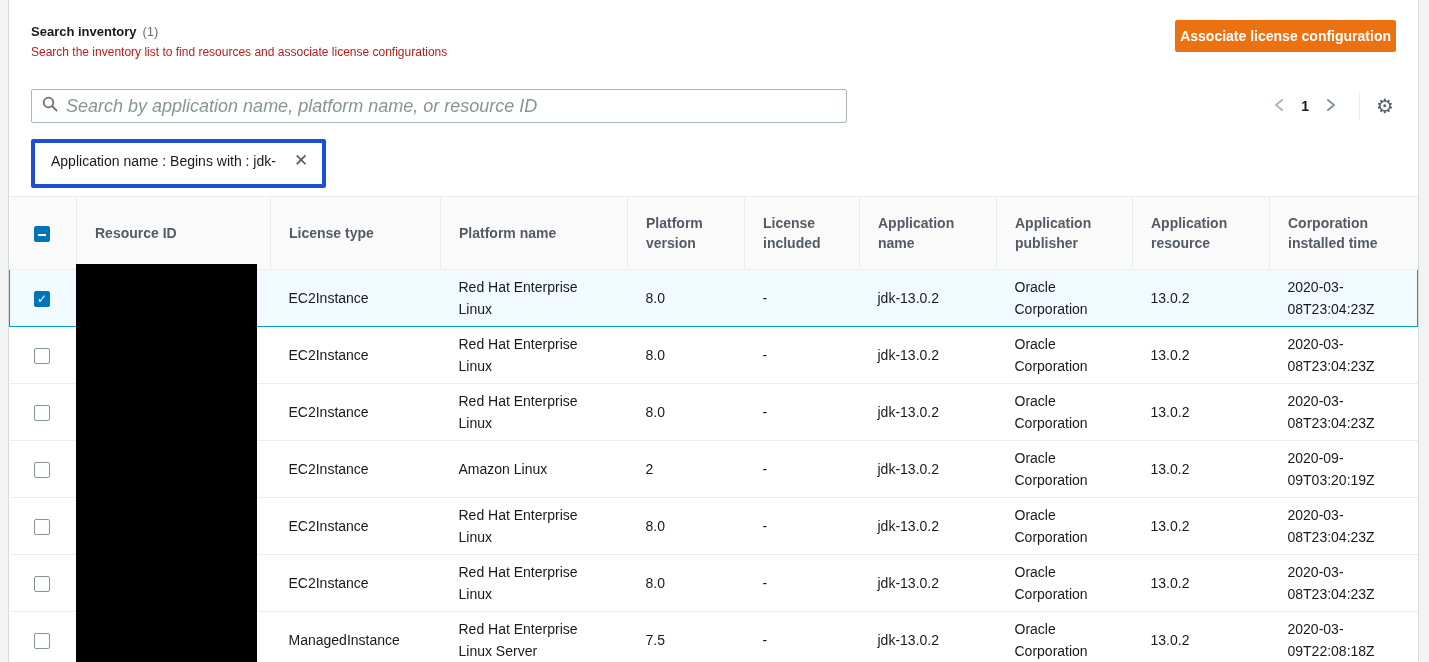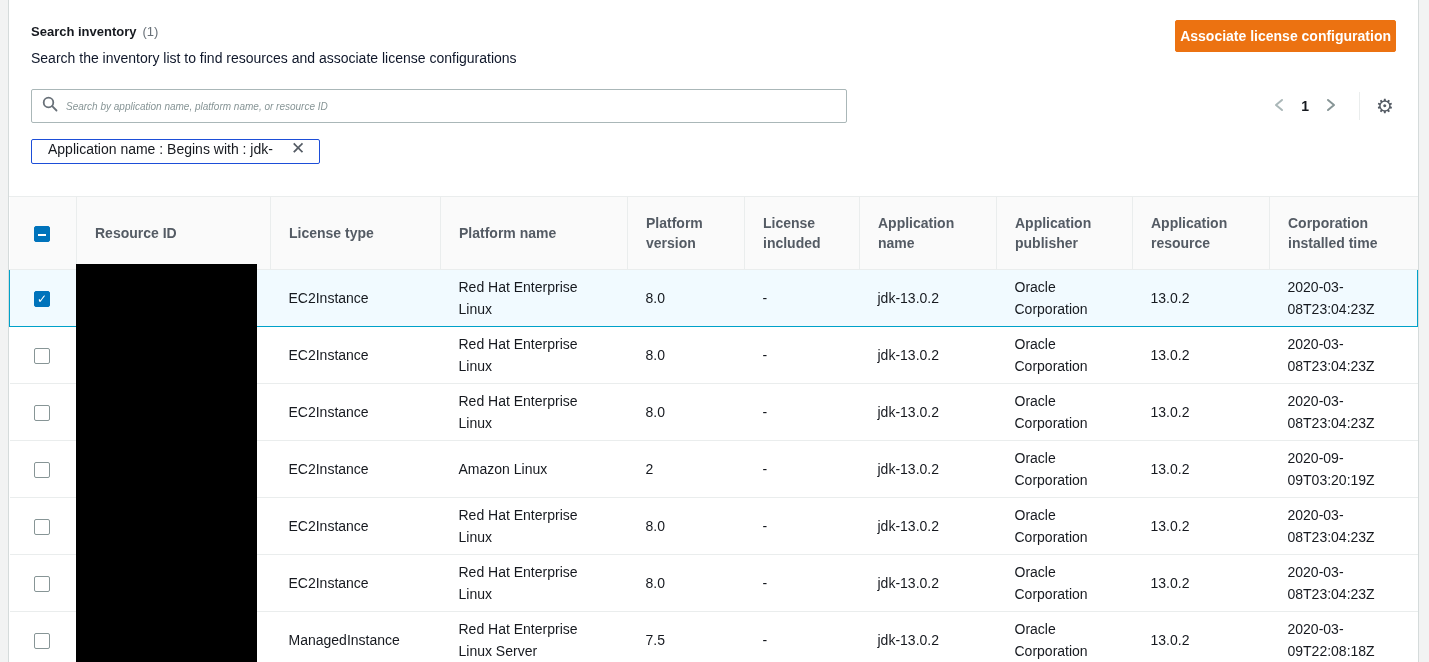--- a/index.html
+++ b/index.html
@@ -14,60 +14,60 @@
     position:absolute; left:8px; right:10px; top:0; bottom:0;
     background:#ffffff;
     border-left:1px solid #d5dbdb;
     border-right:1px solid #d5dbdb;
     overflow:hidden;
   }
   
   .hdr { position:absolute; top:20px; left:22px; }
   .title-line { font-size:13px; font-weight:bold; color:#16191f; line-height:24px; }
   .title-count { color:#687078; font-weight:normal; margin-left:6px; }
-  .subtitle { margin-top:6px; font-size:14px; color:#0f172a; line-height:16px; }
+  .subtitle { font-size:12px; color:#b91c1c; line-height:16px; }
   .primary-btn {
     position:absolute; top:20px; right:22px; height:32px;
     background:#ec7211; border:1px solid #ec7211; border-radius:2px;
     color:#ffffff; font-weight:bold; font-size:14px;
     padding:0 4px; font-family:"Liberation Sans", sans-serif;
     cursor:pointer; line-height:30px;
   }
   
   .search-box {
     position:absolute; top:89px; left:22px; width:816px; height:34px;
     background:#ffffff; border:1px solid #aab7b8; border-radius:2px;
     display:flex; align-items:center; padding:0 10px;
   }
   .search-box svg { flex:0 0 auto; }
   .search-input {
     border:none; outline:none; flex:1; margin-left:8px;
-    font-size:10px; font-style:italic; color:#16191f;
+    font-size:18px; font-style:italic; color:#16191f;
     font-family:"Liberation Sans", sans-serif;
   }
   .search-input::placeholder { color:#879596; font-style:italic; }
   .controls {
     position:absolute; top:89px; right:22px; height:34px;
     display:flex; align-items:center;
   }
   .page-btn {
     background:none; border:none; cursor:pointer; padding:4px 8px;
     display:flex; align-items:center;
   }
   .page-num { font-size:14px; font-weight:bold; color:#16191f; margin:0 8px; }
   .v-divider { width:1px; height:28px; background:#eaeded; margin:0 14px; }
   .gear-btn {
     background:none; border:none; cursor:pointer;
     font-size:20px; color:#545b64; line-height:20px; padding:2px;
     font-family:"DejaVu Sans", sans-serif;
   }
   
   .filter-tag {
-    position:absolute; top:139px; left:22px; height:25px;
-    border:1px solid #1d4ed8; border-radius:2px; background:#ffffff;
+    position:absolute; top:139px; left:22px; height:49px;
+    border:4px solid #1d4ed8; border-radius:2px; background:#ffffff;
     display:flex; align-items:center; padding:0 12px 6px 16px;
     font-size:14px; color:#16191f;
   }
   .filter-close {
     background:none; border:none; cursor:pointer;
     font-size:17px; color:#545b64; margin-left:16px; padding:0 2px;
     font-family:"DejaVu Sans", sans-serif; line-height:17px;
   }
   
   .table-wrap { position:absolute; top:196px; left:0; right:0; border-top:1px solid #eaeded; }

